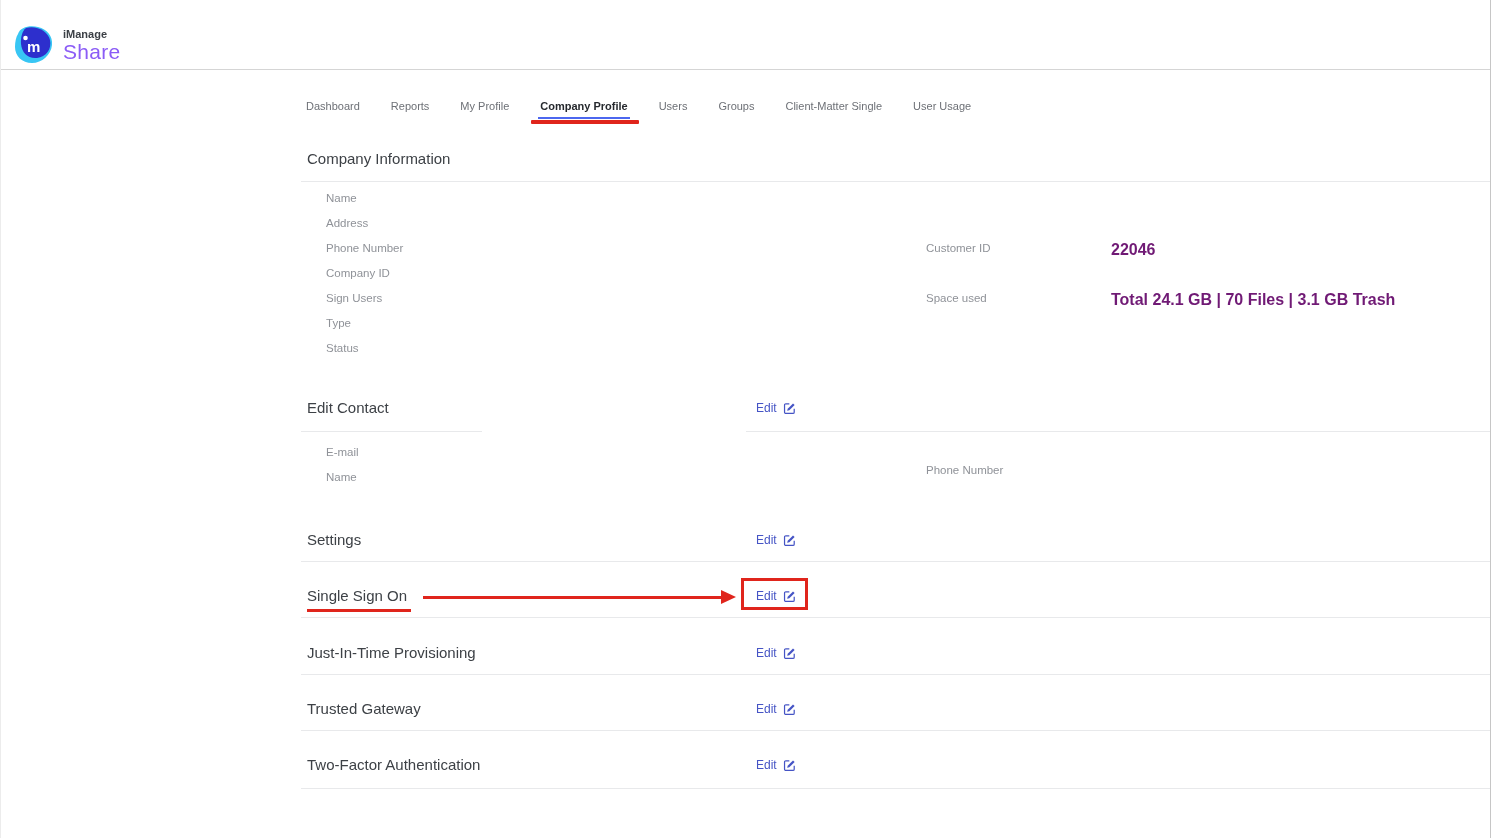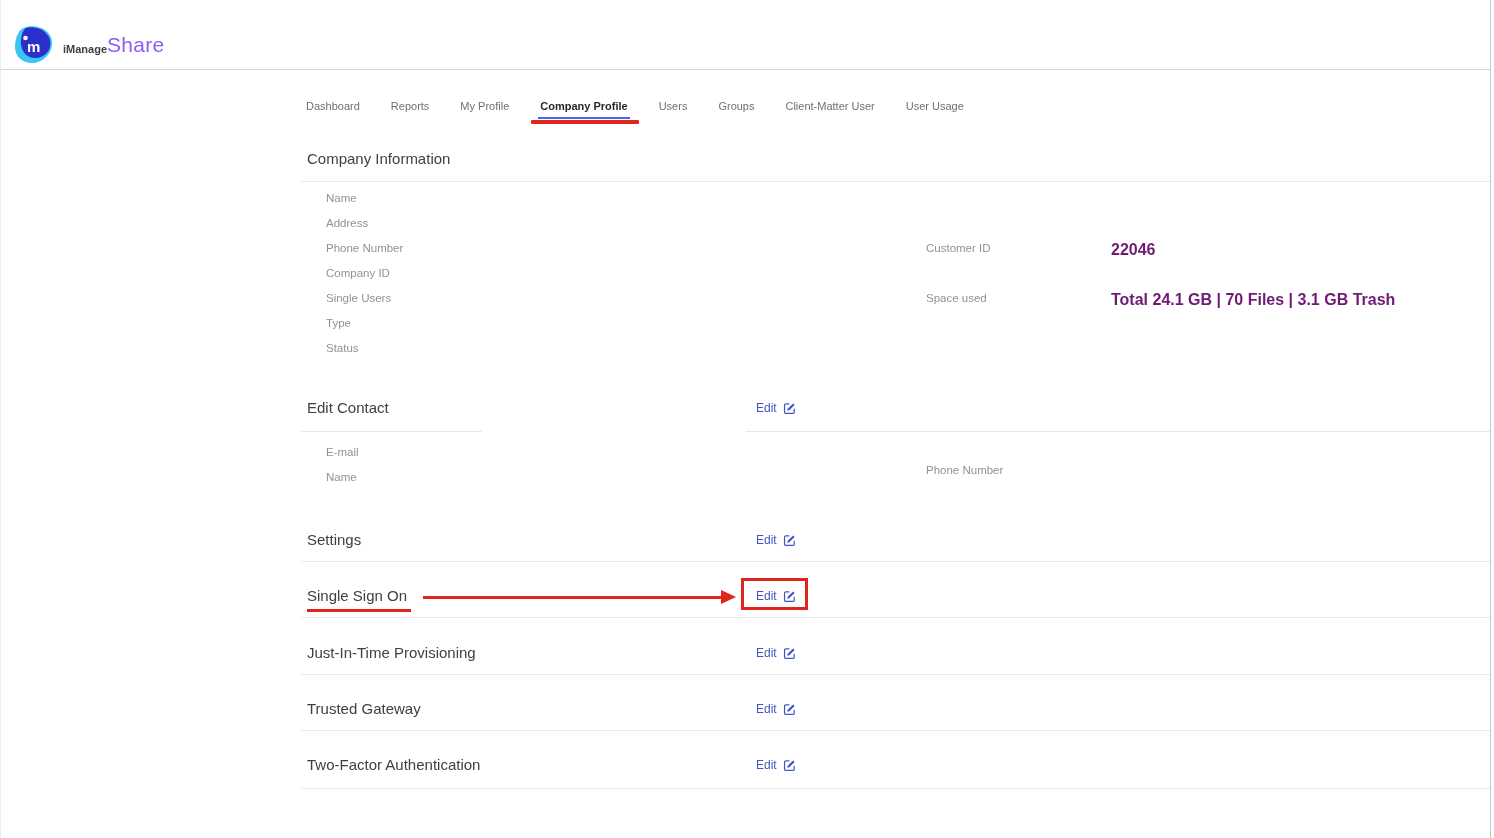--- a/index.html
+++ b/index.html
@@ -7,21 +7,21 @@
   .page {
     position:relative; width:1494px; height:838px; background:#fff;
     font-family:"Liberation Sans", sans-serif; overflow:hidden;
     border-left:1px solid #ececec;
   }
   .page-right-border { position:absolute; left:1489px; top:0; width:1px; height:838px; background:#c6c6c6; }
 
   
   .header { position:absolute; left:0; top:0; width:1490px; height:70px; background:#fff; border-bottom:1px solid #d5d5d5; }
   .brand { position:absolute; left:9px; top:24px; display:flex; align-items:center; gap:7px; }
-  .brand-text { display:flex; flex-direction:row; justify-content:center;align-items:flex-end; }
+  .brand-text { display:flex; flex-direction:column; justify-content:center; }
   .brand-product { font-size:11px; font-weight:bold; color:#3c4046; line-height:13px; }
   .brand-app { font-size:21px; color:#8b5cf6; line-height:22px; letter-spacing:.3px; }
 
   
   .content { position:absolute; left:300px; top:0; width:1190px; height:838px; }
 
   
   .nav { position:absolute; left:5px; top:100px; display:flex; gap:31px; font-size:11px; color:#6d7076; white-space:nowrap; }
   .tab { position:relative; cursor:pointer; padding-bottom:4px; }
   .tab.active { font-weight:bold; color:#26292e; }
@@ -71,32 +71,32 @@
       <div class="tab">Dashboard</div>
       <div class="tab">Reports</div>
       <div class="tab">My Profile</div>
       <div class="tab active">
         <span>Company Profile</span>
         <span class="blue-underline"></span>
         <span class="red-underline"></span>
       </div>
       <div class="tab">Users</div>
       <div class="tab">Groups</div>
-      <div class="tab">Client-Matter User</div>
+      <div class="tab">Client-Matter Single</div>
       <div class="tab">User Usage</div>
     </div>
 
     <div class="sec-title" style="top:150px;">Company Information</div>
     <div class="divider" style="top:181px; left:0; width:1189px;"></div>
 
     <div class="lbl" style="top:192px; left:25px;">Name</div>
     <div class="lbl" style="top:217px; left:25px;">Address</div>
     <div class="lbl" style="top:242px; left:25px;">Phone Number</div>
     <div class="lbl" style="top:267px; left:25px;">Company ID</div>
-    <div class="lbl" style="top:292px; left:25px;">Single Users</div>
+    <div class="lbl" style="top:292px; left:25px;">Sign Users</div>
     <div class="lbl" style="top:317px; left:25px;">Type</div>
     <div class="lbl" style="top:342px; left:25px;">Status</div>
 
     <div class="lbl" style="top:242px; left:625px;">Customer ID</div>
     <div class="val" style="top:241px; left:810px;">22046</div>
     <div class="lbl" style="top:292px; left:625px;">Space used</div>
     <div class="val" style="top:291px; left:810px;">Total 24.1 GB | 70 Files | 3.1 GB Trash</div>
 
     <div class="sec-title" style="top:399px;">Edit Contact</div>
     <a class="edit-link" style="top:401px;">

